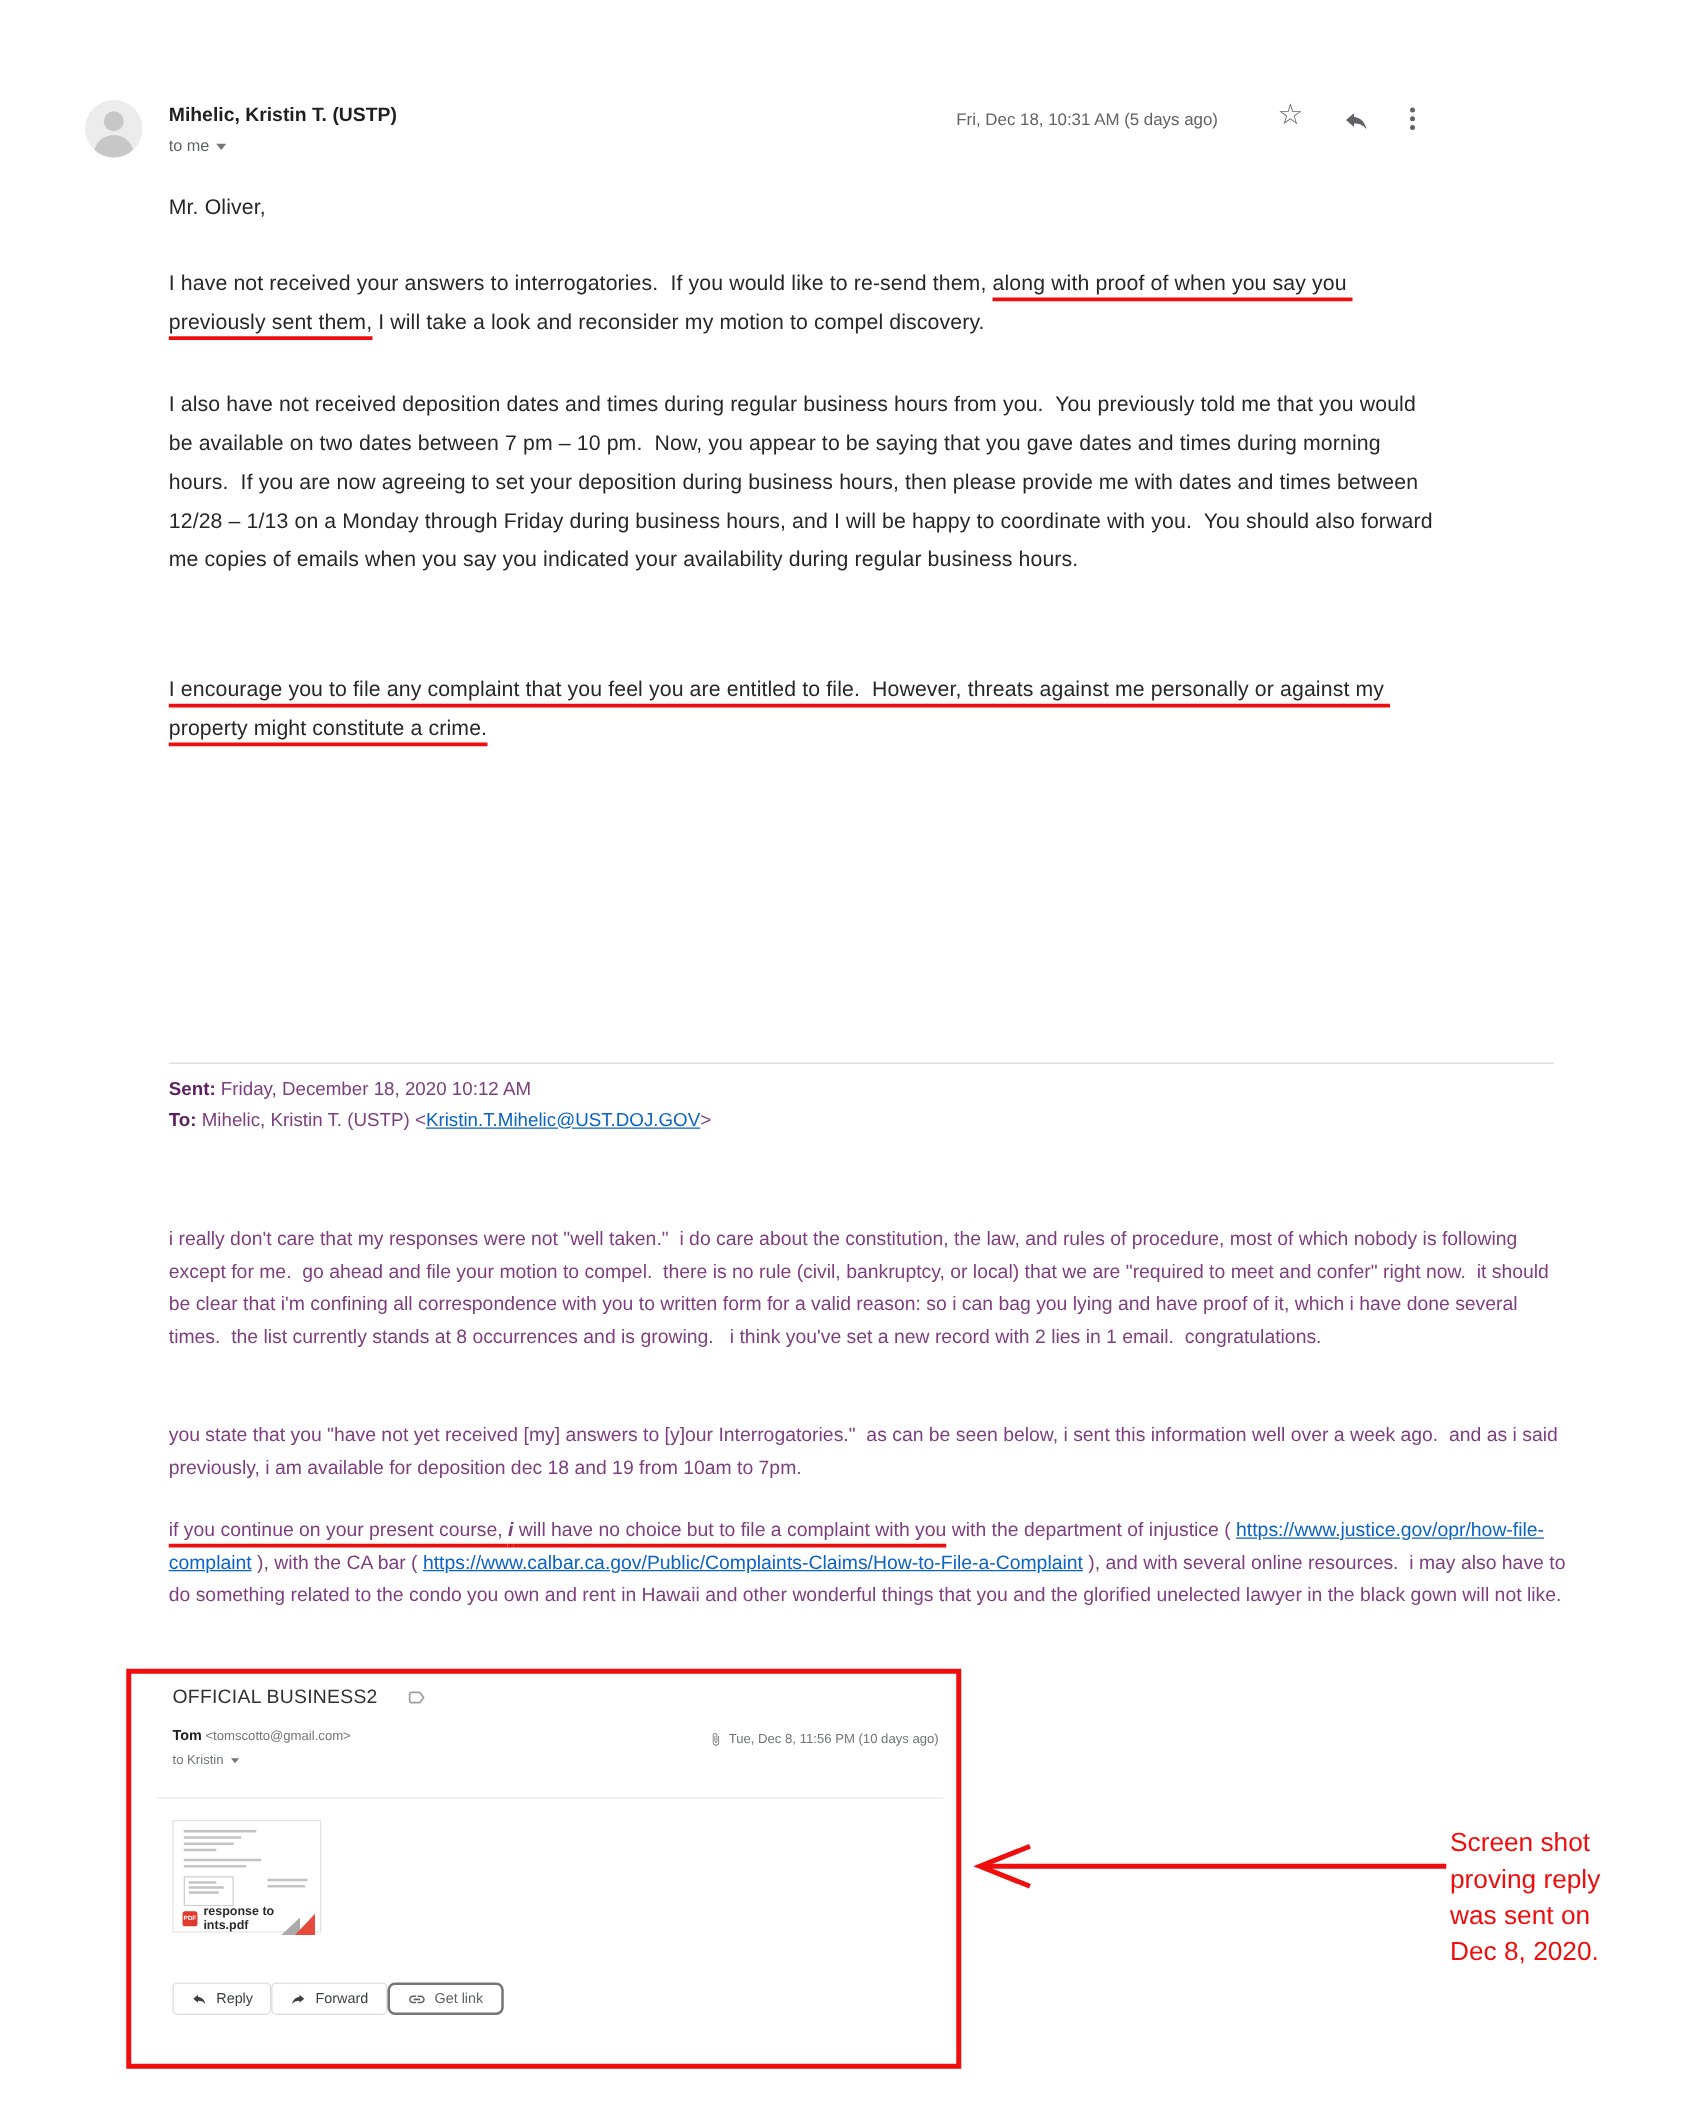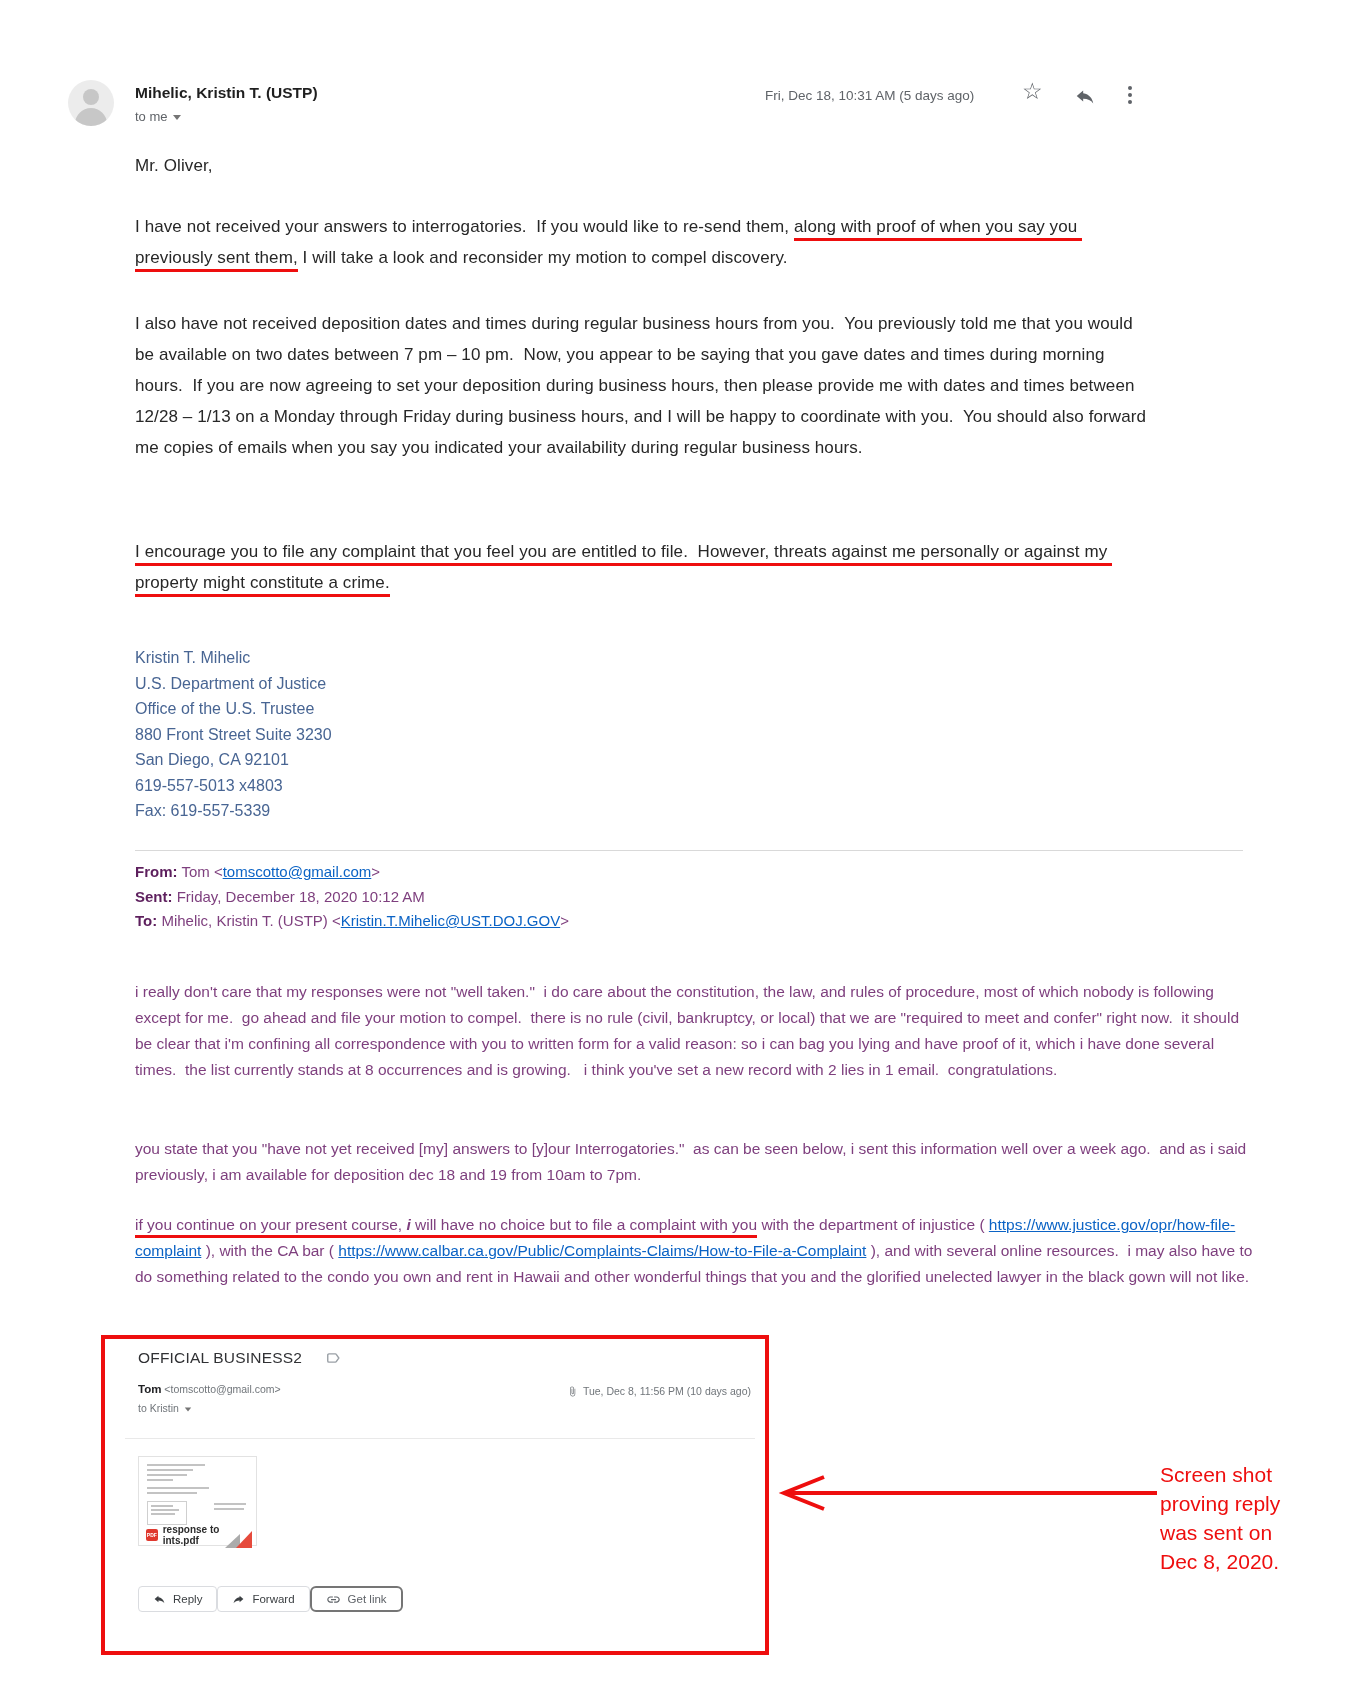--- a/index.html
+++ b/index.html
@@ -108,34 +108,24 @@
       <i></i>
       <i></i>
       <i></i>
     </div>
 
   <div class="para" style="top:211px;"><span>I have not received your answers to interrogatories.  If you would like to re-send them, </span><span class="ru">along with proof of when you say you previously sent them,</span><span> I will take a look and reconsider my motion to compel discovery.</span></div>
   <div class="para" style="top:150px;">Mr. Oliver,</div>
   <div class="para" style="top:308px;">I also have not received deposition dates and times during regular business hours from you.  You previously told me that you would be available on two dates between 7 pm – 10 pm.  Now, you appear to be saying that you gave dates and times during morning hours.  If you are now agreeing to set your deposition during business hours, then please provide me with dates and times between 12/28 – 1/13 on a Monday through Friday during business hours, and I will be happy to coordinate with you.  You should also forward me copies of emails when you say you indicated your availability during regular business hours.</div>
   <div class="para" style="top:536px;"><span class="ru">I encourage you to file any complaint that you feel you are entitled to file.  However, threats against me personally or against my property might constitute a crime.</span></div>
 
-  <div class="signature">
-      <div>Kristin T. Mihelic</div>
-      <div>U.S. Department of Justice</div>
-      <div>Office of the U.S. Trustee</div>
-      <div>880 Front Street Suite 3230</div>
-      <div>San Diego, CA  92101</div>
-      <div>619-557-5013 x4803</div>
-      <div>Fax: 619-557-5339</div>
-    </div>
 
   <div class="divider"></div>
 
   <div class="qhdr">
-    <div class="qrow"><span class="ql">From:</span><span> Tom &lt;</span><span class="lnk">tomscotto@gmail.com</span><span>&gt;</span></div>
     <div class="qrow"><span class="ql">Sent:</span><span> Friday, December 18, 2020 10:12 AM</span></div>
     <div class="qrow"><span class="ql">To:</span><span> Mihelic, Kristin T. (USTP) &lt;</span><span class="lnk">Kristin.T.Mihelic@UST.DOJ.GOV</span><span>&gt;</span></div>
   </div>
 
   <div class="reply" style="top:979px;">i really don't care that my responses were not "well taken."  i do care about the constitution, the law, and rules of procedure, most of which nobody is following except for me.  go ahead and file your motion to compel.  there is no rule (civil, bankruptcy, or local) that we are "required to meet and confer" right now.  it should be clear that i'm confining all correspondence with you to written form for a valid reason: so i can bag you lying and have proof of it, which i have done several times.  the list currently stands at 8 occurrences and is growing.   i think you've set a new record with 2 lies in 1 email.  congratulations.</div>
   <div class="reply" style="top:1136px;">you state that you "have not yet received [my] answers to [y]our Interrogatories."  as can be seen below, i sent this information well over a week ago.  and as i said previously, i am available for deposition dec 18 and 19 from 10am to 7pm.</div>
   <div class="reply" style="top:1212px;"><span class="ru">if you continue on your present course, </span><span class="ru bi">i</span><span class="ru"> will have no choice but to file a complaint with you</span><span> with the department of injustice ( </span><span class="lnk">https://www.justice.gov/opr/how-file-complaint</span><span> ), with the CA bar ( </span><span class="lnk">https://www.calbar.ca.gov/Public/Complaints-Claims/How-to-File-a-Complaint</span><span> ), and with several online resources.  i may also have to do something related to the condo you own and rent in Hawaii and other wonderful things that you and the glorified unelected lawyer in the black gown will not like.</span></div>
 
   <div class="redbox">
     <div class="mini-subject">

